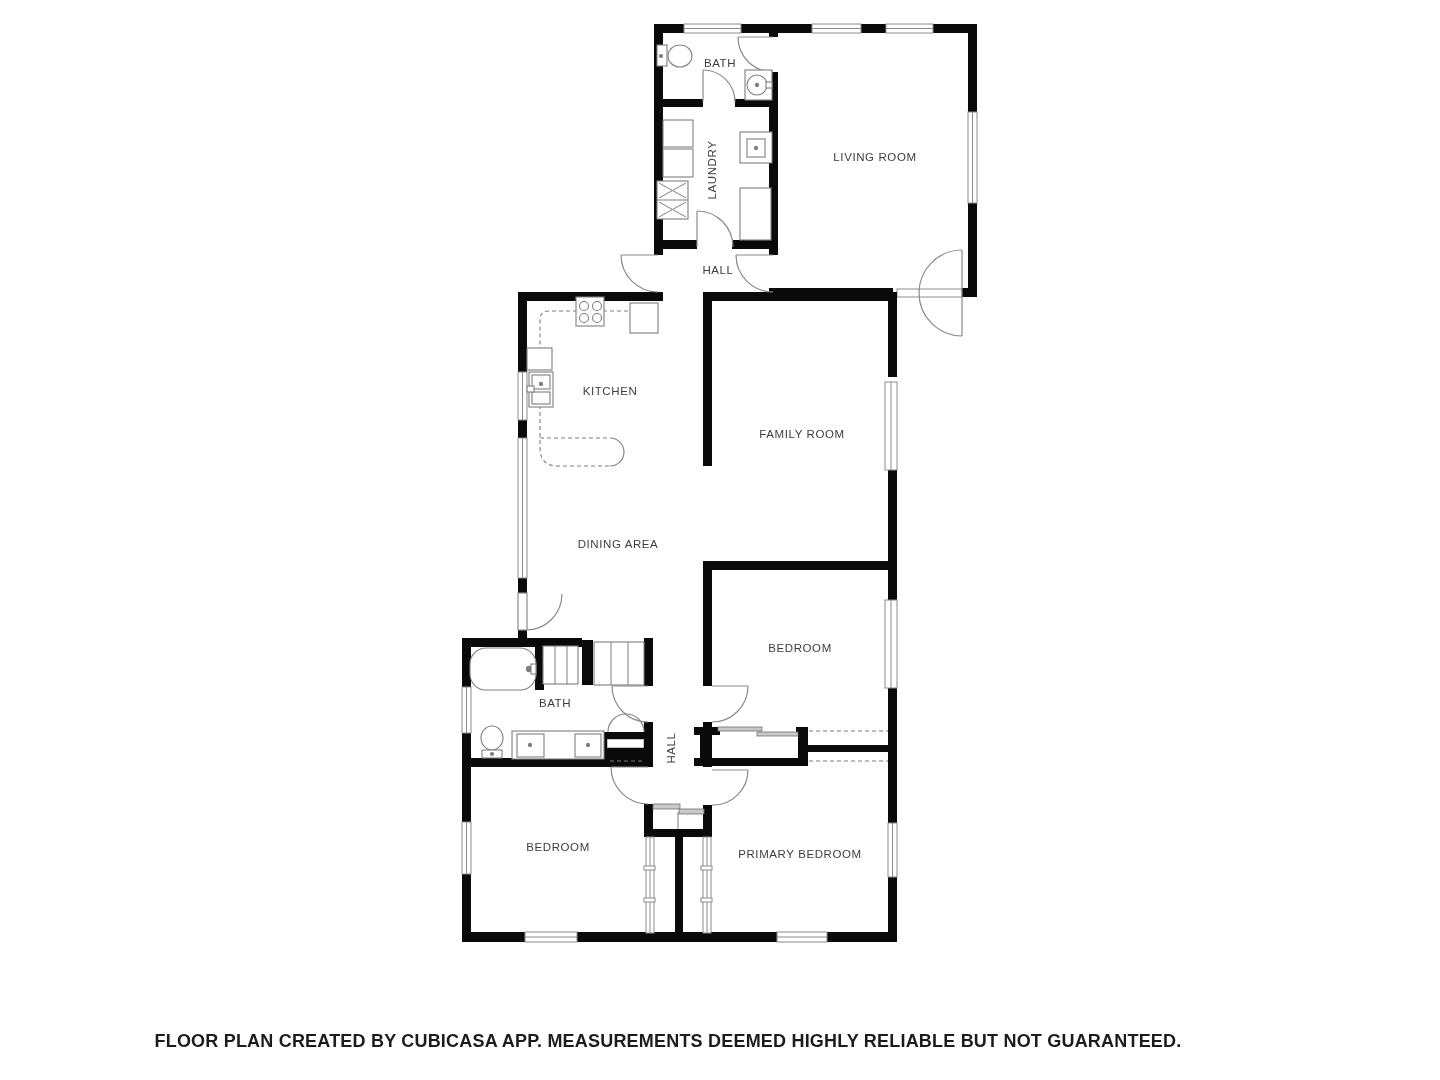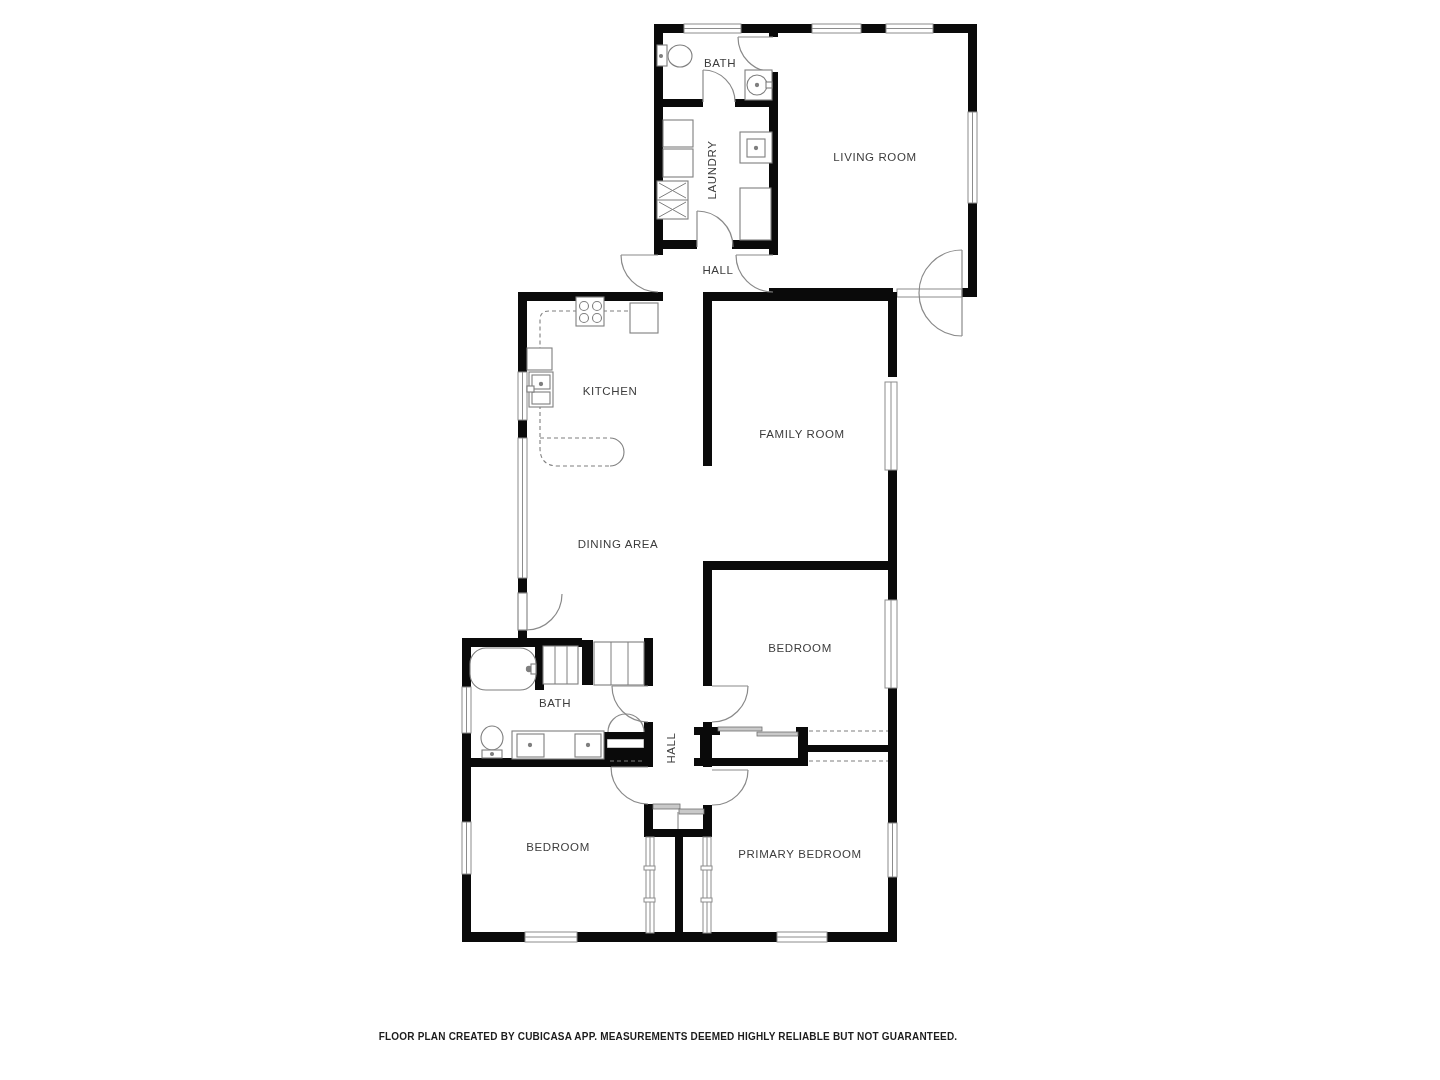--- a/index.html
+++ b/index.html
@@ -1,21 +1,21 @@
 <!DOCTYPE html>
 <html><head>
 <meta charset="utf-8">
 <style>
   html,body{margin:0;padding:0;background:#ffffff;}
   .page{position:relative;width:1440px;height:1080px;background:#ffffff;overflow:hidden;
         font-family:"Liberation Sans", sans-serif;}
   .plan{position:absolute;left:0;top:0;width:1440px;height:1080px;}
   svg{display:block;}
   .footer{position:absolute;left:0;top:1031px;width:1336px;text-align:center;
-          font-size:10px;font-weight:600;letter-spacing:.2px;color:#1c1c1c;}
+          font-size:18px;font-weight:600;letter-spacing:.2px;color:#1c1c1c;}
   text.room-label{font-family:"Liberation Sans", sans-serif;font-size:11.5px;font-weight:500;
           fill:#3d3d3d;letter-spacing:.6px;}
 </style>
 </head>
 <body>
 
 <div class="page">
   <div class="plan">
     <svg id="plan-svg" width="1440" height="1080" viewBox="0 0 1440 1080">
         <rect x="897" y="289" width="65" height="8" fill="#ffffff" stroke="#8c8c8c" stroke-width="1"></rect>

